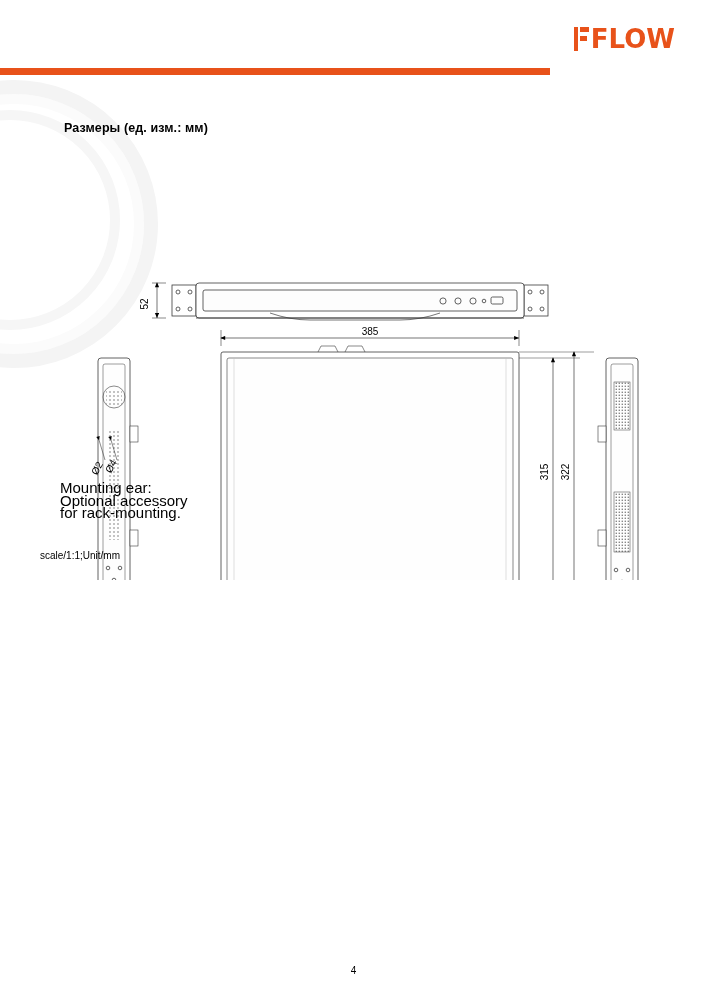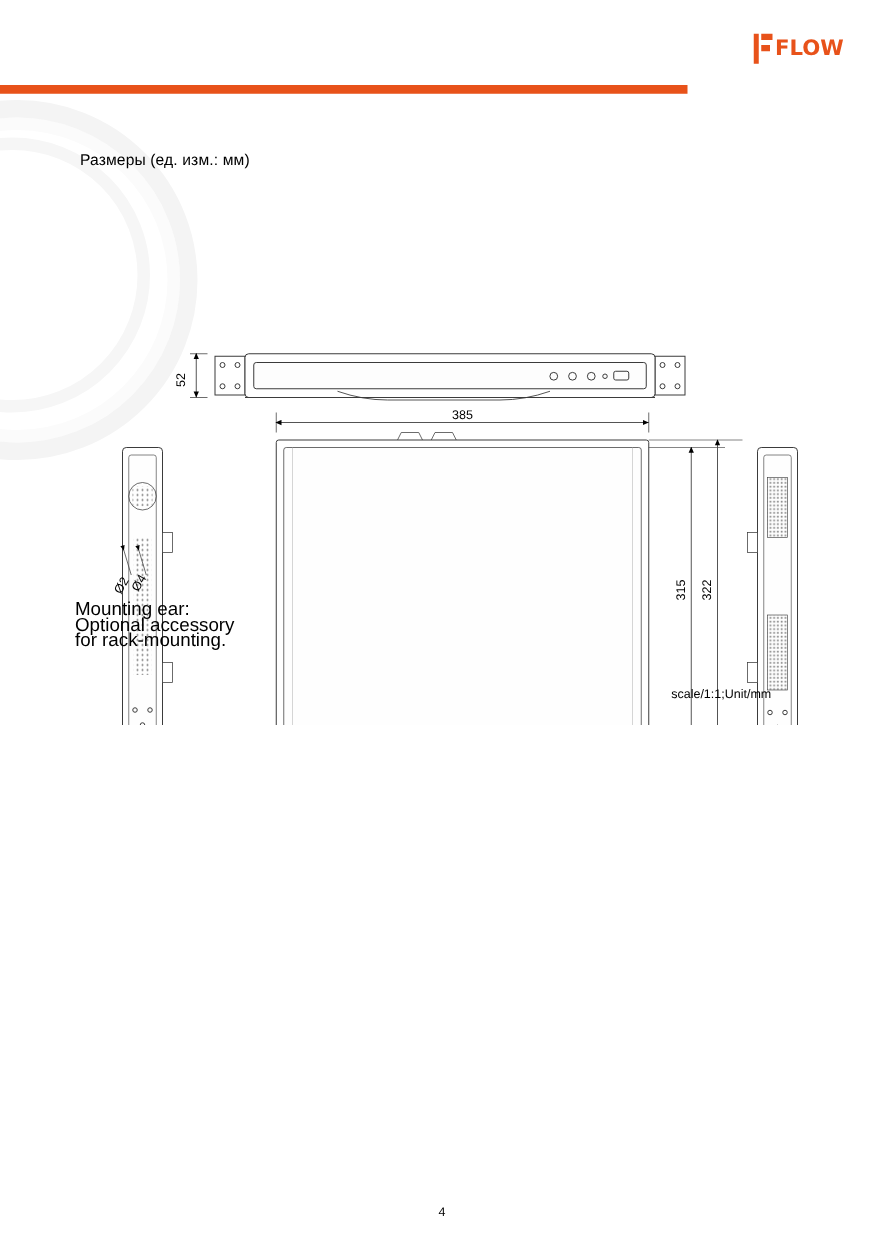--- a/index.html
+++ b/index.html
@@ -45,21 +45,21 @@
   }
   .logo-mark .bar-c {
     position: absolute;
     left: 6px; top: 9px;
     width: 7px; height: 5px;
     background: #e8521a;
   }
   .logo-text {
     font-family: "DejaVu Sans", sans-serif;
     font-weight: bold;
-    font-size: 17px;
+    font-size: 26px;
     letter-spacing: 0px;
     color: #e8521a;
     line-height: 26px;
   }
 
   .orange-rule {
     position: absolute;
     left: 0;
     top: 68px;
     width: 550px;
@@ -87,21 +87,21 @@
     border-radius: 50%;
     border: 10px solid #f6f6f6;
   }
 
   
   .section-title {
     position: absolute;
     left: 64px;
     top: 121px;
     font-size: 12.5px;
-    font-weight: normal;
+    font-weight: bold;
     color: #000;
     letter-spacing: 0.1px;
   }
 
   
   #drawing {
     position: absolute;
     left: 0;
     top: 130px;
     width: 707px;
@@ -113,24 +113,24 @@
     position: absolute;
     left: 60px;
     top: 482px;
     font-size: 15px;
     line-height: 12.5px;
     color: #000;
     width: 130px;
   }
   .caption-scale {
     position: absolute;
-    left: 10px;
+    left: 0;
     top: 550px;
     width: 607px;
-    text-align: right;
+    text-align: left;
     font-size: 10px;
     color: #000;
   }
   .caption-scale span { padding-left: 40px; }
 
   
   .page-number {
     position: absolute;
     left: 0;
     bottom: 24px;

